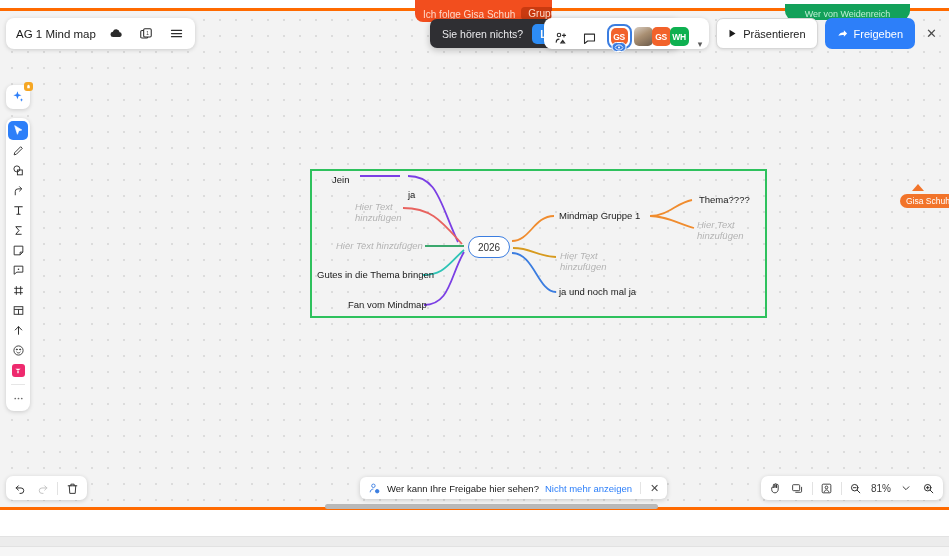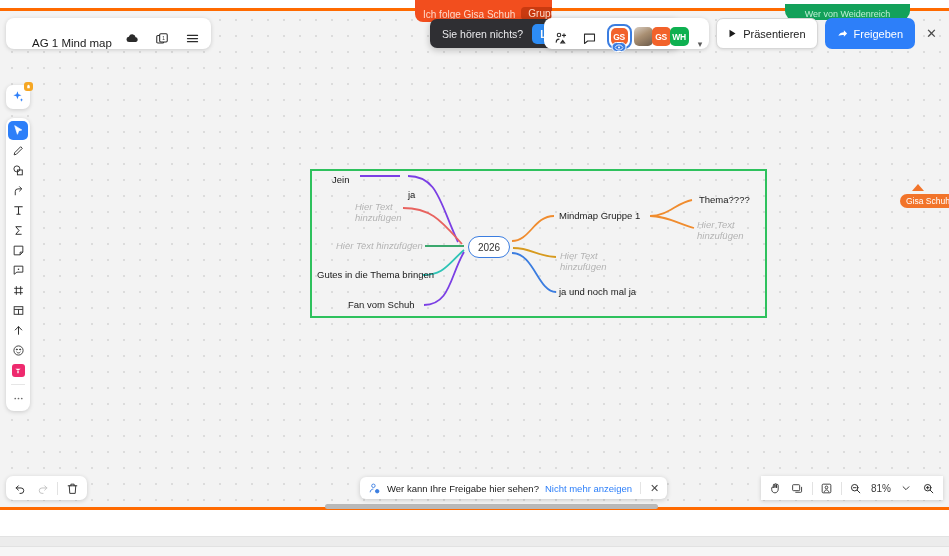--- a/index.html
+++ b/index.html
@@ -53,21 +53,21 @@
     background: #13a15a; border-radius: 0 0 9px 9px; overflow: hidden;
     display: flex; align-items: flex-end; justify-content: center; padding-bottom: 1px;
   }
   .green-pill span { color: #bdf0d4; font-size: 9px; white-space: nowrap; }
 
   
   .title-bar {
     position: absolute; left: 6px; top: 18px; height: 31px;
     background: #fff; border-radius: 8px;
     box-shadow: 0 1px 4px rgba(0,0,0,.17);
-    display: flex; align-items: flex-end; padding: 0 8px 0 26px; gap: 10px;
+    display: flex; align-items: center; padding: 0 8px 0 10px; gap: 10px;
   }
   .title-bar .doc-title { font-size: 11.5px; color: #1a1a1a; white-space: nowrap; }
   .ic { display: inline-flex; align-items: center; justify-content: center; }
   .ic svg { display: block; }
   .hdr-btn { cursor: pointer; border-radius: 5px; padding: 3px; }
 
   
   .toast {
     position: absolute; left: 382px; top: 19px; height: 29px;
     background: #2f2f33; border-radius: 7px;
@@ -163,21 +163,21 @@
     display: flex; align-items: center; padding: 0 5px; gap: 3px;
   }
   .bl-btn { width: 19px; height: 19px; border-radius: 4px; cursor: pointer;
     display:flex; align-items:center; justify-content:center; color:#2b2b2b; }
   .bl-btn.dim { color: #c2c2c2; }
   .bl-sep { width: 1px; height: 13px; background: #e2e2e2; margin: 0 2px; }
 
   
   .zoom-bar {
     position: absolute; right: 6px; top: 476px; height: 24px;
-    background: #fff; border-radius: 0; box-shadow: 0 1px 4px rgba(0,0,0,.17);
+    background: #fff; border-radius: 7px; box-shadow: 0 1px 4px rgba(0,0,0,.17);
     display: flex; align-items: center; padding: 0 5px; gap: 2px;
   }
   .zoom-bar .zb { width: 20px; height: 19px; border-radius: 4px; cursor: pointer;
     display:flex; align-items:center; justify-content:center; color:#2b2b2b; }
   .zoom-pct { font-size: 10px; color: #3a3a3a; padding: 0 3px; min-width: 24px; text-align: center; }
 
   
   .bottom-toast {
     position: absolute; left: 360px; top: 477px; height: 22px;
     background: #fff; border-radius: 6px; box-shadow: 0 1px 5px rgba(0,0,0,.18);
@@ -244,21 +244,21 @@
 
     <div class="mm-frame"></div>
     <div class="mm-center">2026</div>
 
     <div class="mm-node" style="left:332px;top:166px;">Jein</div>
     <div class="mm-node" style="left:408px;top:166px;margin-top:15px;">ja</div>
     <div class="mm-node ph" style="left:355px;top:193px;white-space:pre;">Hier Text
 hinzufügen</div>
     <div class="mm-node ph" style="left:336px;top:232px;">Hier Text hinzufügen</div>
     <div class="mm-node" style="left:317px;top:261px;">Gutes in die Thema bringen</div>
-    <div class="mm-node" style="left:348px;top:291px;">Fan vom Schuh</div>
+    <div class="mm-node" style="left:348px;top:291px;">Fan vom Mindmap</div>
     <div class="mm-node" style="left:559px;top:202px;">Mindmap Gruppe 1</div>
     <div class="mm-node" style="left:699px;top:186px;">Thema????</div>
     <div class="mm-node ph" style="left:697px;top:211px;white-space:pre;">Hier Text
 hinzufügen</div>
     <div class="mm-node ph" style="left:560px;top:242px;white-space:pre;">Hier Text
 hinzufügen</div>
     <div class="mm-node" style="left:559px;top:278px;">ja und noch mal ja</div>
 
     <div class="remote-cursor">
       <div class="pointer"></div>

